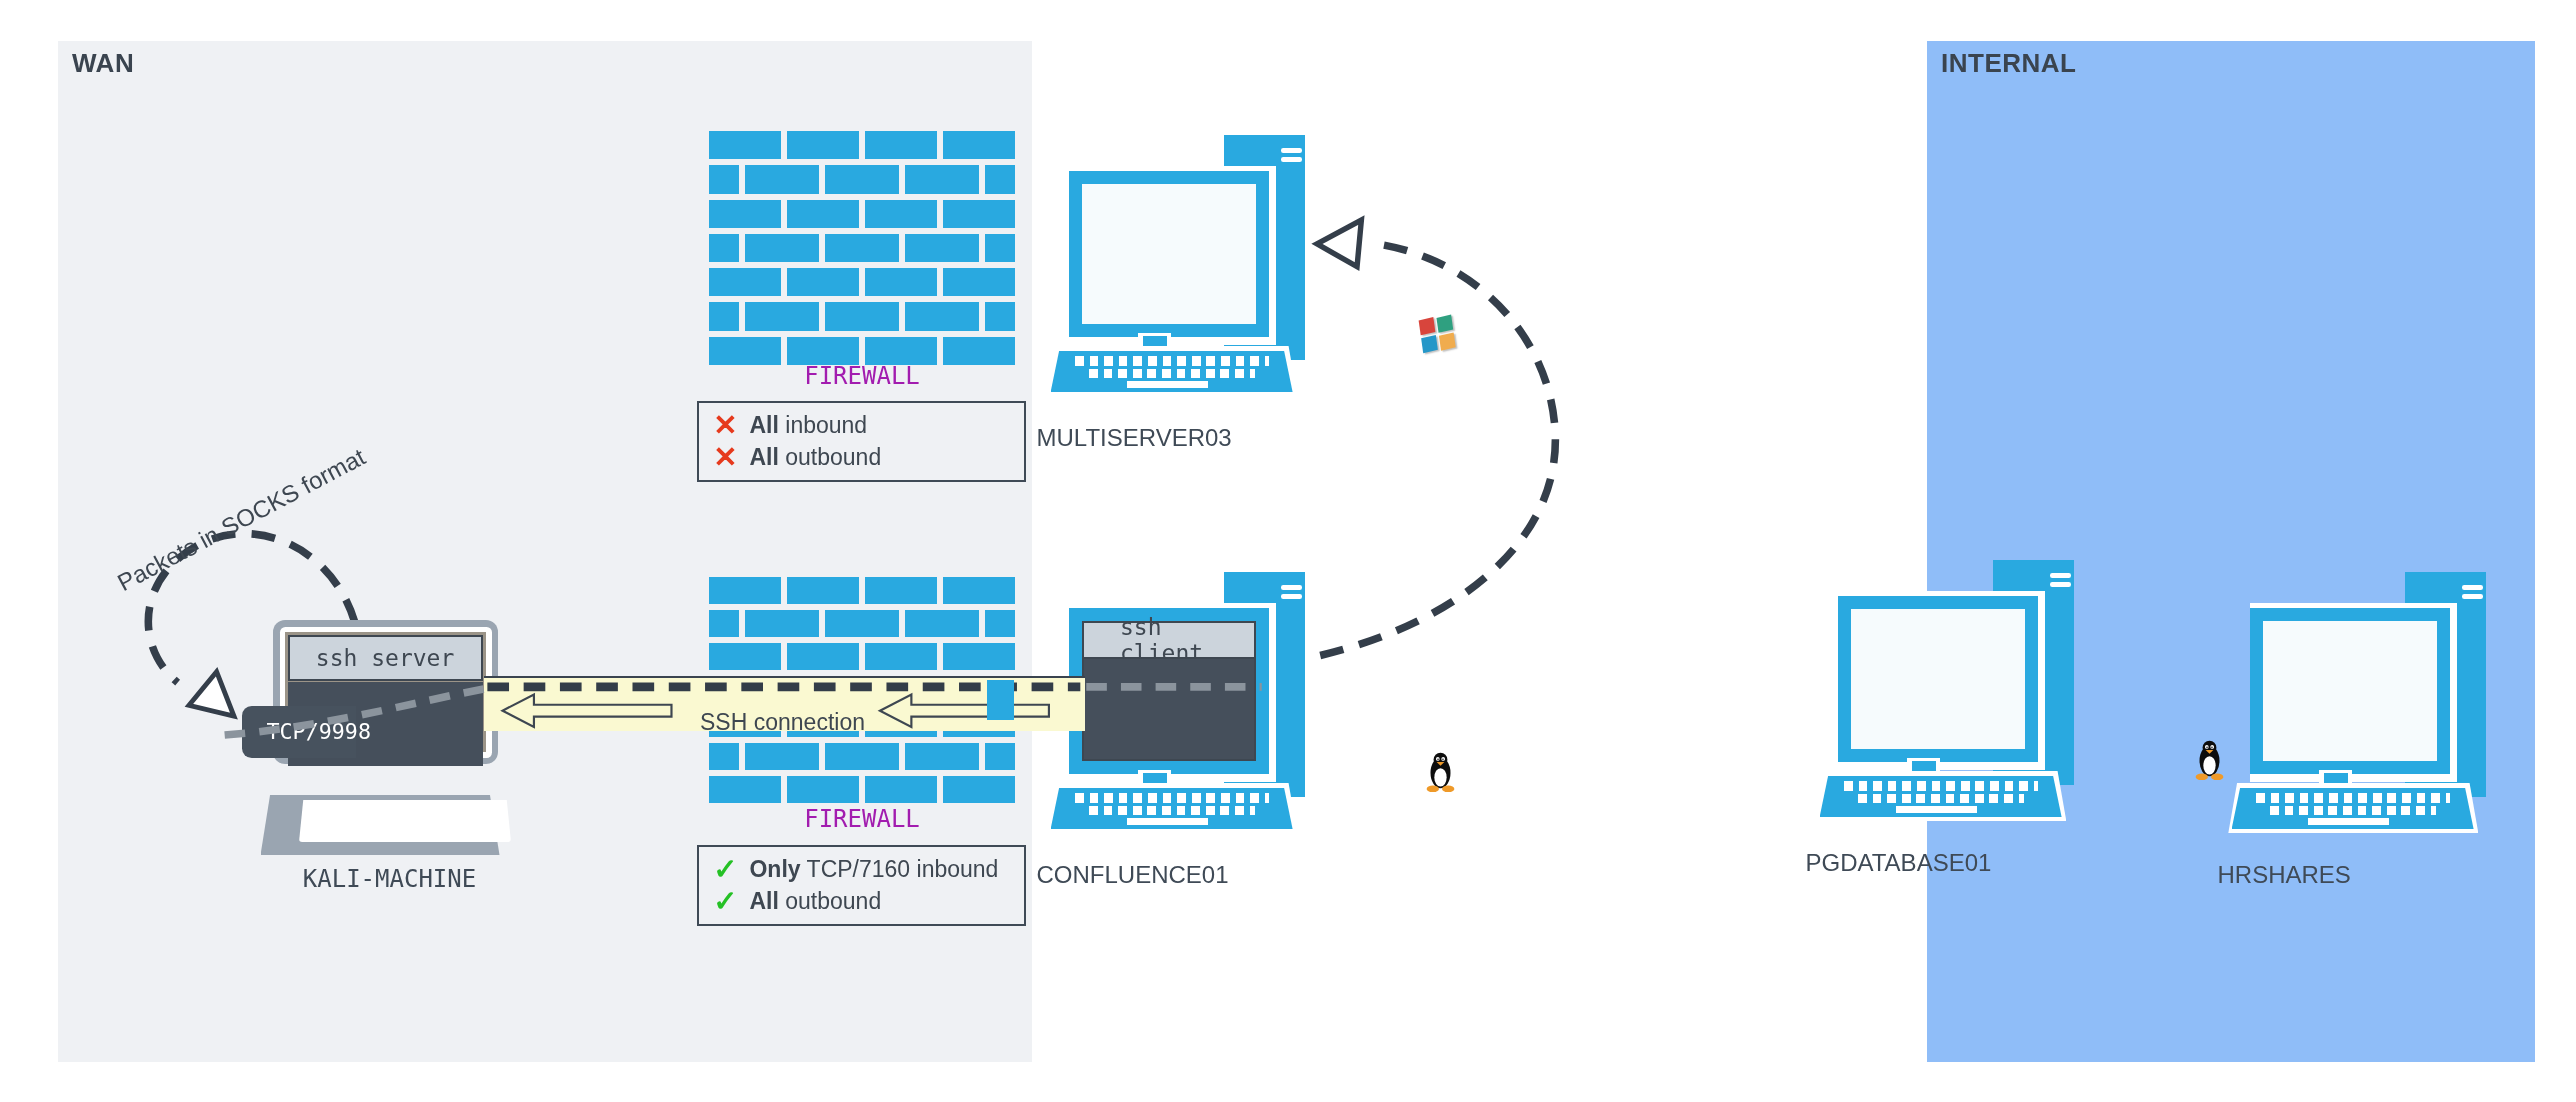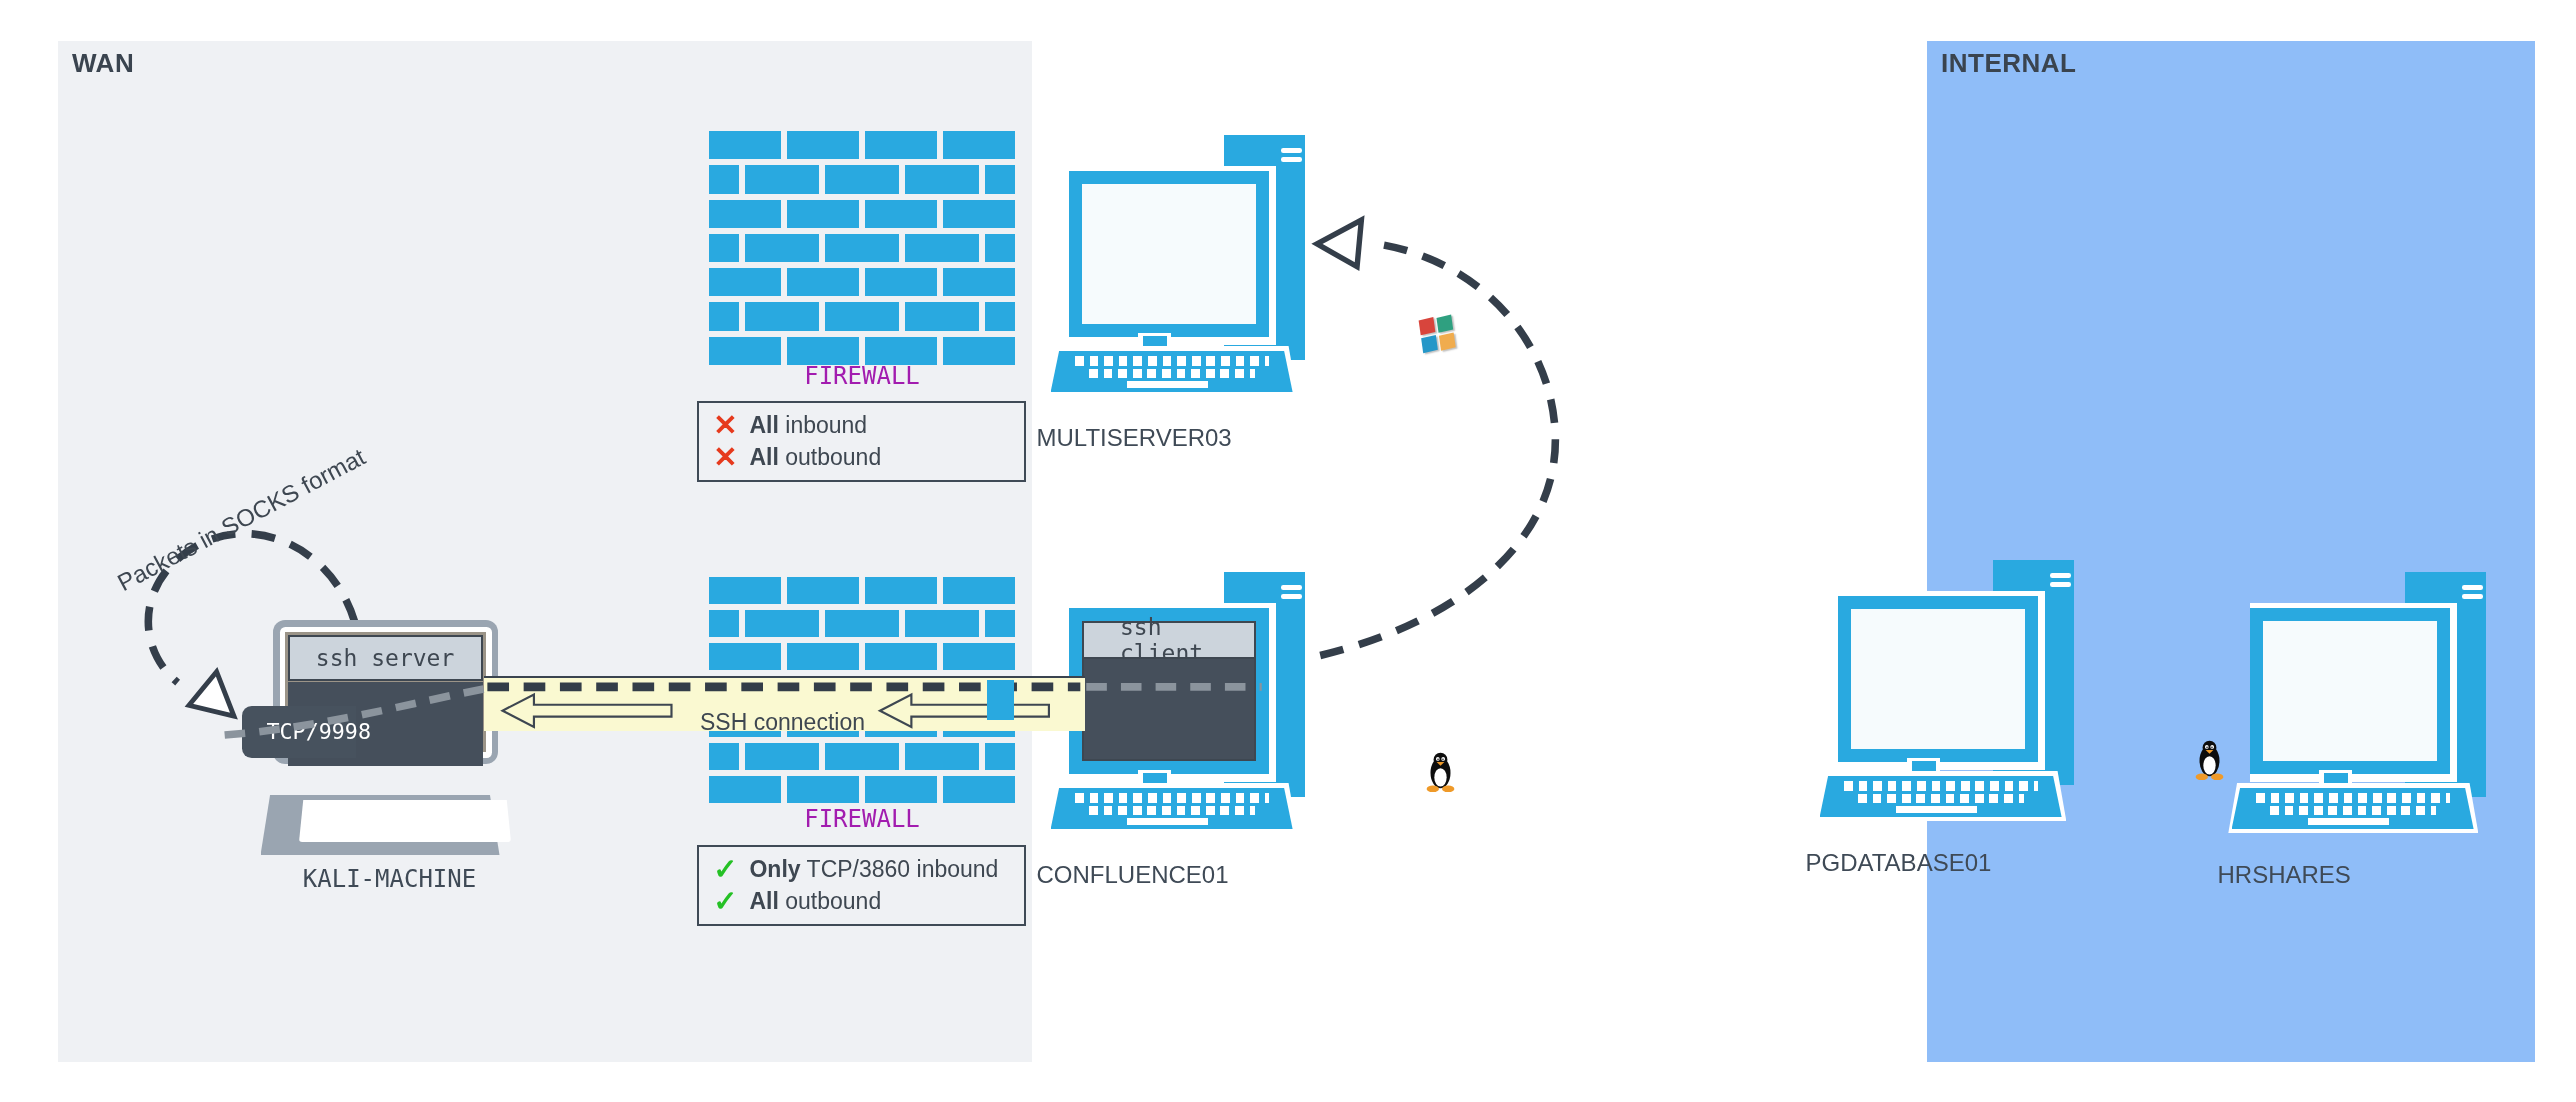--- a/index.html
+++ b/index.html
@@ -213,21 +213,21 @@
       <span class="rule-text"><b>All</b><span> inbound</span></span>
     </div>
     <div class="rule-row">
       <span class="rule-ic no">✕</span>
       <span class="rule-text"><b>All</b><span> outbound</span></span>
     </div>
   </div>
   <div class="rulebox rulebox2">
     <div class="rule-row">
       <span class="rule-ic ok">✓</span>
-      <span class="rule-text"><b>Only</b><span> TCP/3860 inbound</span></span>
+      <span class="rule-text"><b>Only</b><span> TCP/7160 inbound</span></span>
     </div>
     <div class="rule-row">
       <span class="rule-ic ok">✓</span>
       <span class="rule-text"><b>All</b><span> outbound</span></span>
     </div>
   </div>
 
   <svg id="svg-low" class="ovl" viewBox="0 0 4757 2036">
     <path d="M 655 1148 C 615 1015 478 948 366 1006 C 256 1064 246 1192 328 1260" fill="none" stroke="#343e4a" stroke-width="14" stroke-dasharray="44 30"></path>
     <polygon points="432,1322 349,1302 400,1240" fill="#ffffff" stroke="#343e4a" stroke-width="9"></polygon>

